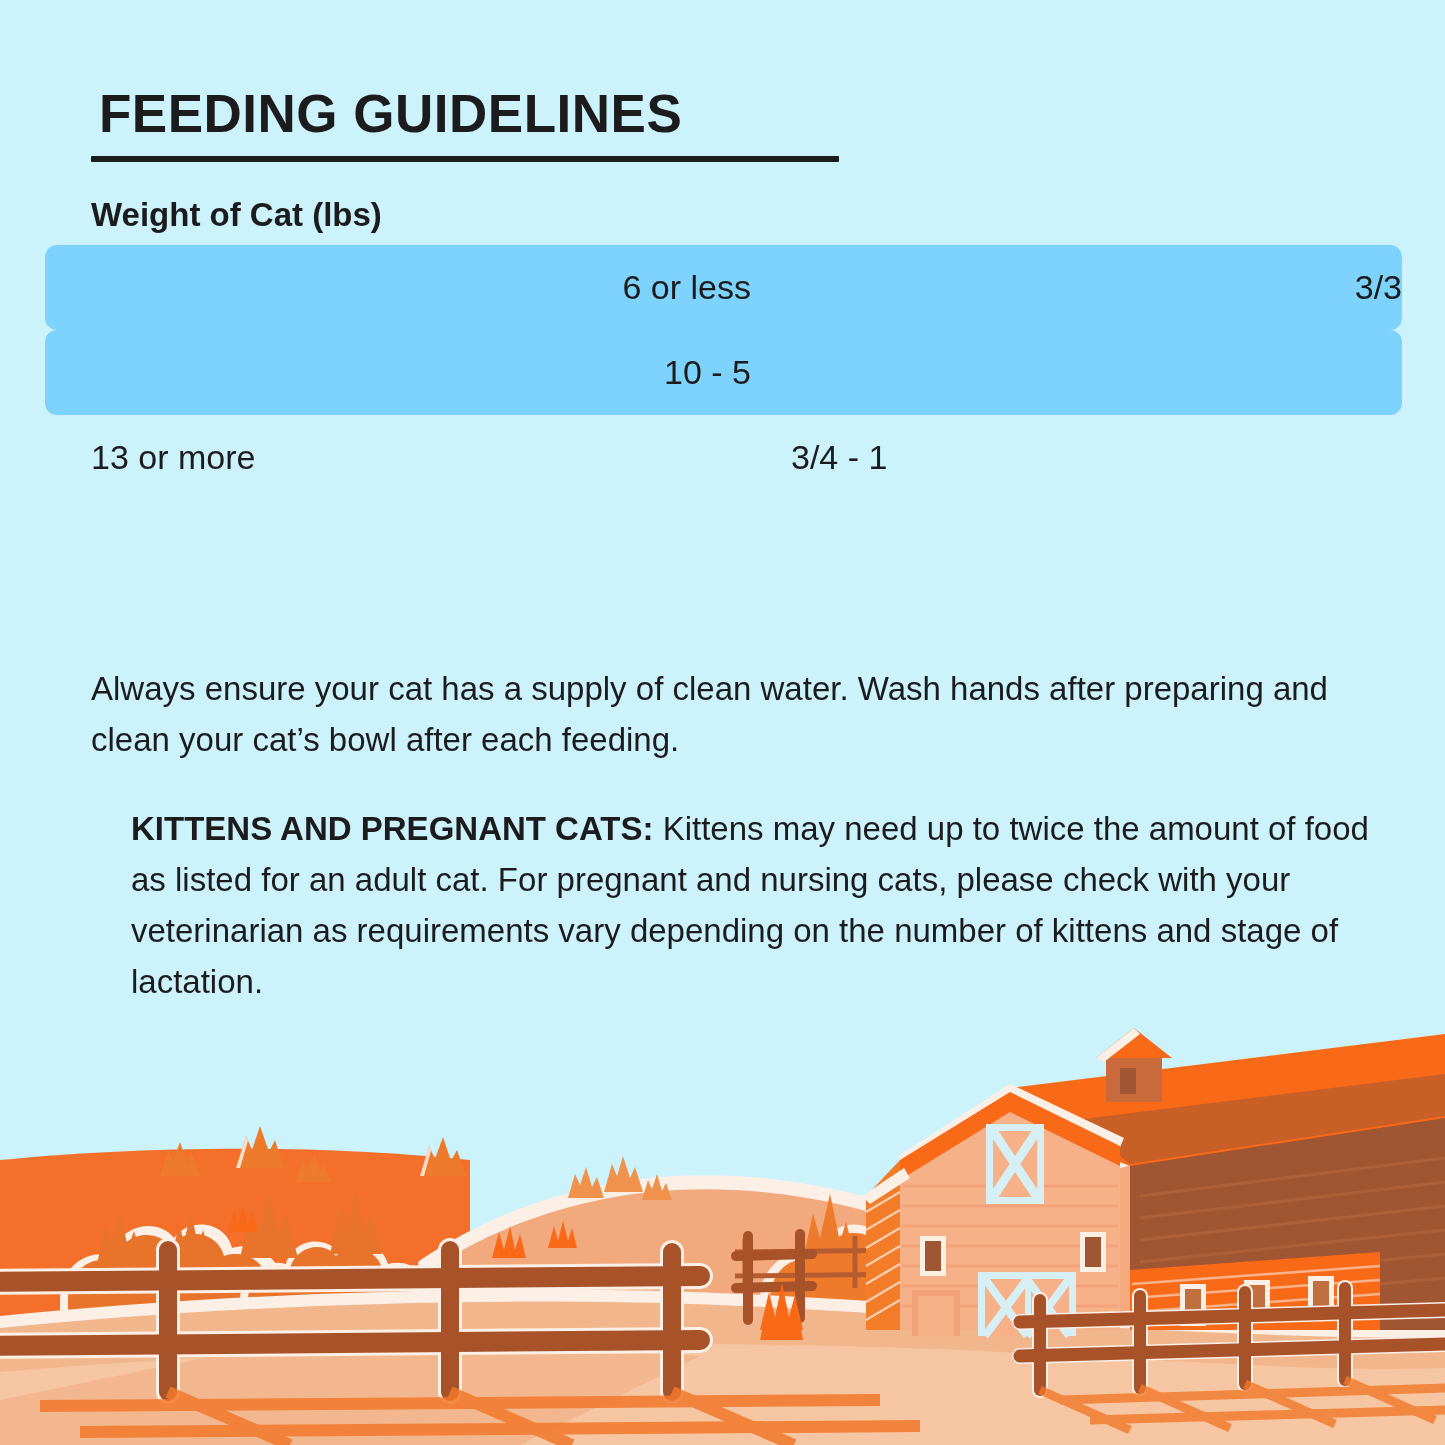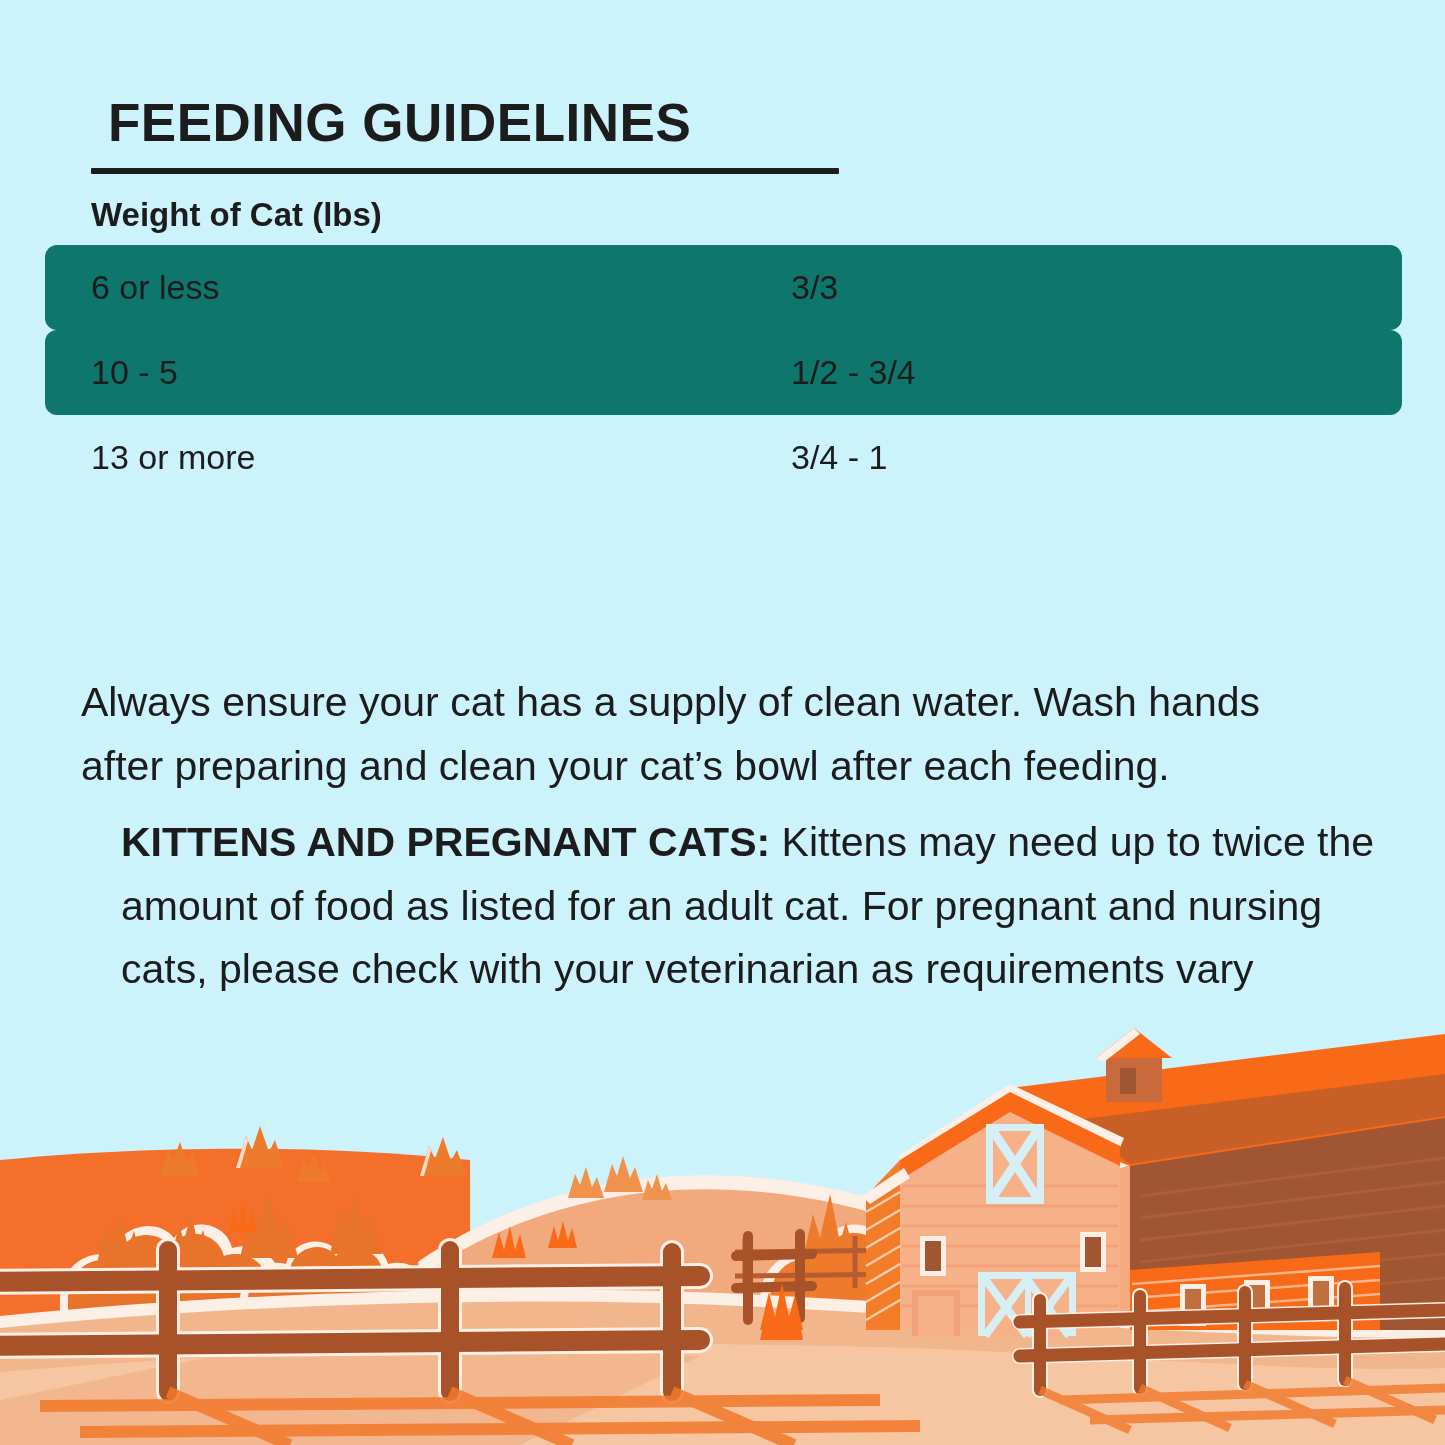--- a/index.html
+++ b/index.html
@@ -28,21 +28,21 @@
     left: 91px;
     top: 78px;
     width: 760px;
   }
   .title {
     font-size: 53px;
     font-weight: 700;
     letter-spacing: 0.5px;
     color: #1C1C1C;
     line-height: 1.05;
-    margin: 17px;
+    margin: 8px;
     font-family: "Liberation Sans", sans-serif;
   }
   .title-rule {
     margin-top: 14px;
     width: 748px;
     height: 6px;
     background: #1C1C1C;
     border-radius: 1px;
   }
 
@@ -60,21 +60,22 @@
     box-sizing: border-box;
     padding-left: 46px;
     border-radius: 12px;
     gap: 40px;
   }
   .row.header {
     height: 62px;
     padding-top: 2px;
   }
   .row.zebra {
-    background: #0f766e;
+    background: #7dd3fc;
+    text-align: right;
   }
   .cell-weight {
     width: 660px;
     flex: 0 0 660px;
   }
   .cell-serving {
     flex: 1 1 auto;
   }
   .row.header .cell-weight,
   .row.header .cell-serving {
@@ -85,24 +86,24 @@
   .row.data .cell-weight,
   .row.data .cell-serving {
     font-size: 34px;
     font-weight: 400;
     color: #1C1C1C;
   }
 
   
   .para {
     position: absolute;
-    left: 81px;
+    left: 91px;
     width: 1272px;
     color: #1C1C1C;
-    font-size: 41px;
+    font-size: 33px;
     line-height: 1.55;
   }
   .para-1 { top: 630px; }
   .para-2 { top: 770px; margin-left: 40px; }
   .para-2 .lead {
     font-weight: 700;
   }
 
   
   .illustration {
@@ -131,21 +132,20 @@
     </div>
 
     <div class="row data zebra">
       <div class="cell-weight">6 or less</div>
       <div class="cell-serving">3/3</div>
     </div>
 
 
     <div class="row data zebra">
       <div class="cell-weight">10 - 5</div>
-      <div class="cell-serving">1/2 - 3/4</div>
     </div>
 
     <div class="row data">
       <div class="cell-weight">13 or more</div>
       <div class="cell-serving">3/4 - 1</div>
     </div>
 
   </div>
 
   <p class="para para-1">Always ensure your cat has a supply of clean water. Wash hands after preparing and clean your cat’s bowl after each feeding.</p>

